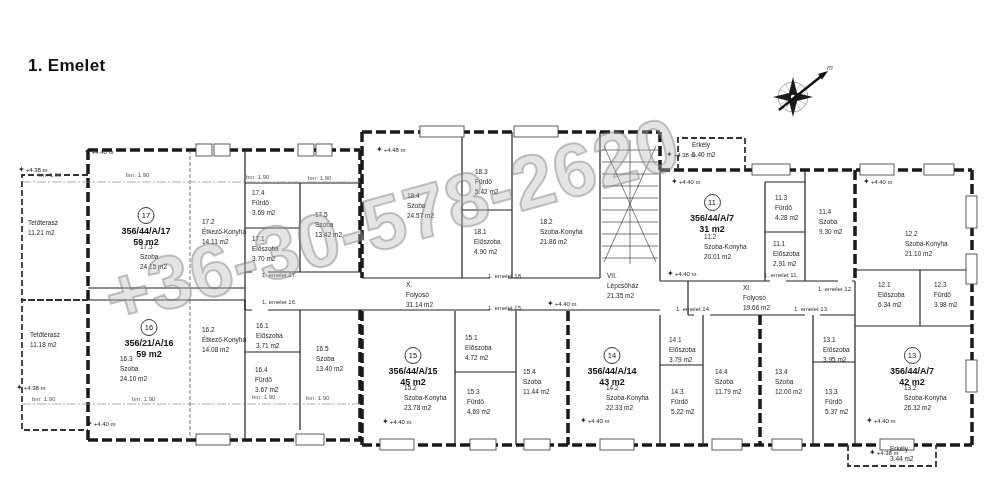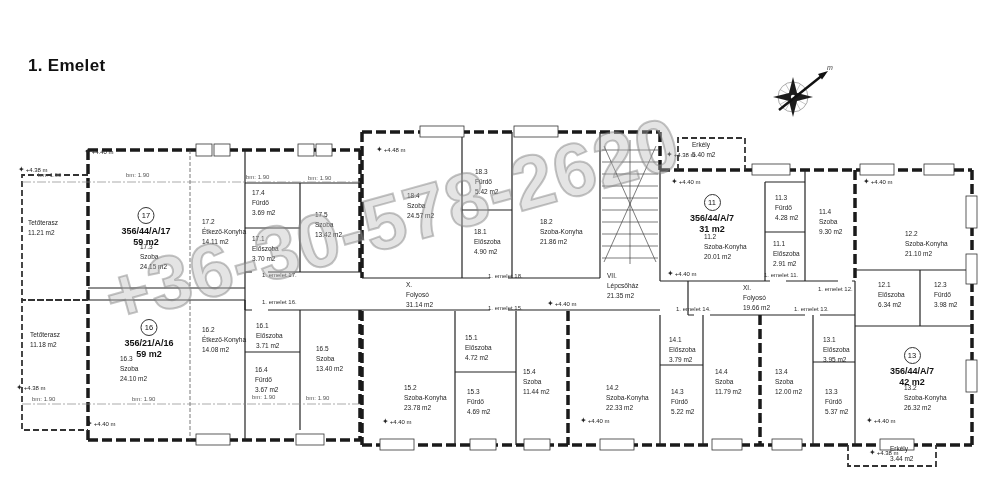--- a/index.html
+++ b/index.html
@@ -161,20 +161,30 @@
 <div class="apt" style="left:149px;top:316px">
   <span class="badge">16</span>
   <span class="code">356/21/A/16</span>
   <span class="aptarea">59 m2</span>
 </div>
 <div class="apt" style="left:712px;top:191px">
   <span class="badge">11</span>
   <span class="code">356/44/A/7</span>
   <span class="aptarea">31 m2</span>
 </div>
+<div class="apt" style="left:413px;top:344px">
+  <span class="badge">15</span>
+  <span class="code">356/44/A/15</span>
+  <span class="aptarea">45 m2</span>
+</div>
+<div class="apt" style="left:612px;top:344px">
+  <span class="badge">14</span>
+  <span class="code">356/44/A/14</span>
+  <span class="aptarea">43 m2</span>
+</div>
 <div class="apt" style="left:912px;top:344px">
   <span class="badge">13</span>
   <span class="code">356/44/A/7</span>
   <span class="aptarea">42 m2</span>
 </div>
 
 <div class="lbl" style="left:140px;top:242px">
       <span>17.3</span>
       <span>Szoba</span>
       <span>24.15 m2</span>

